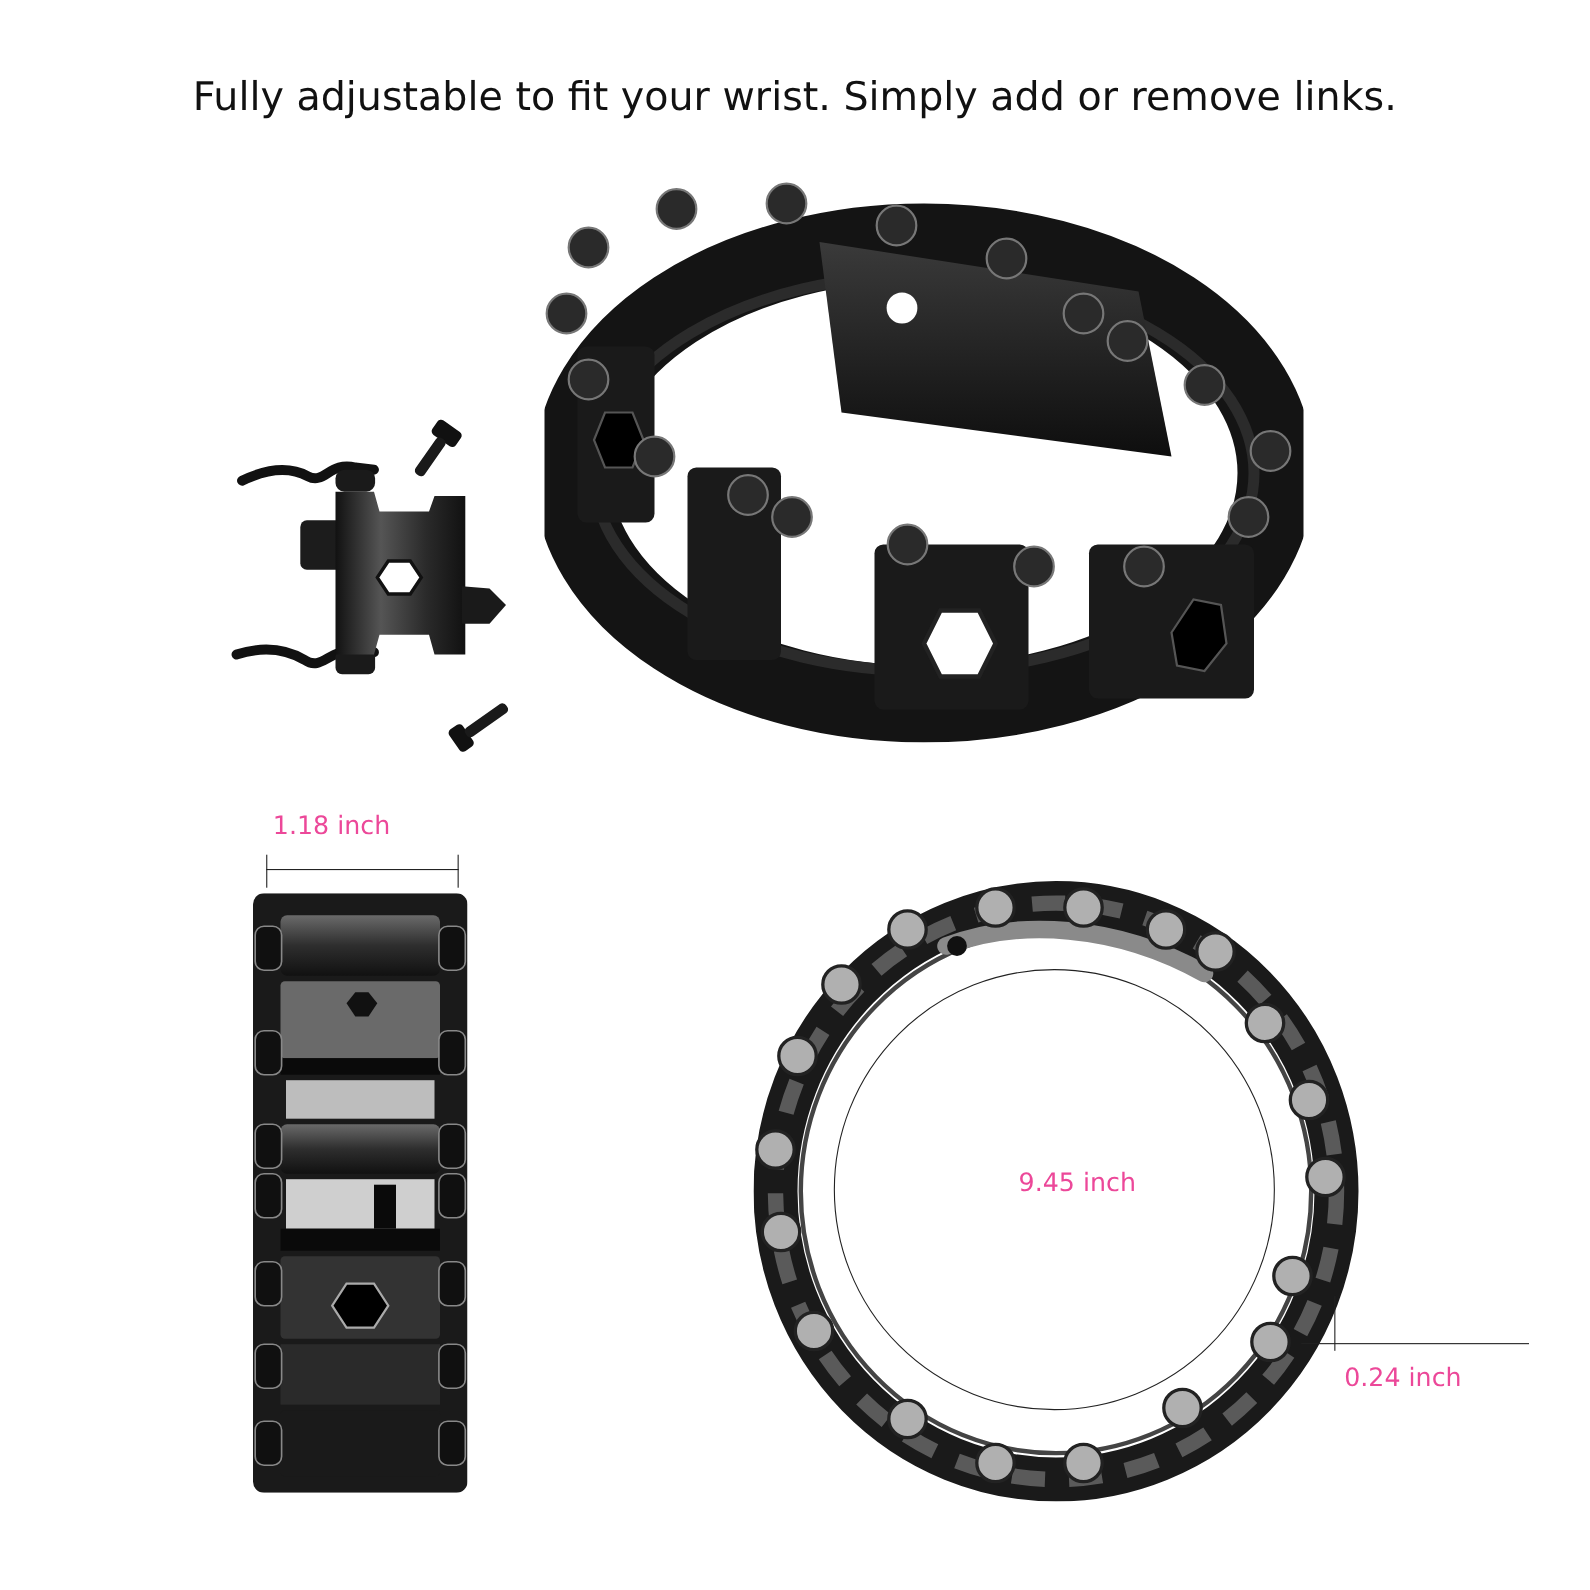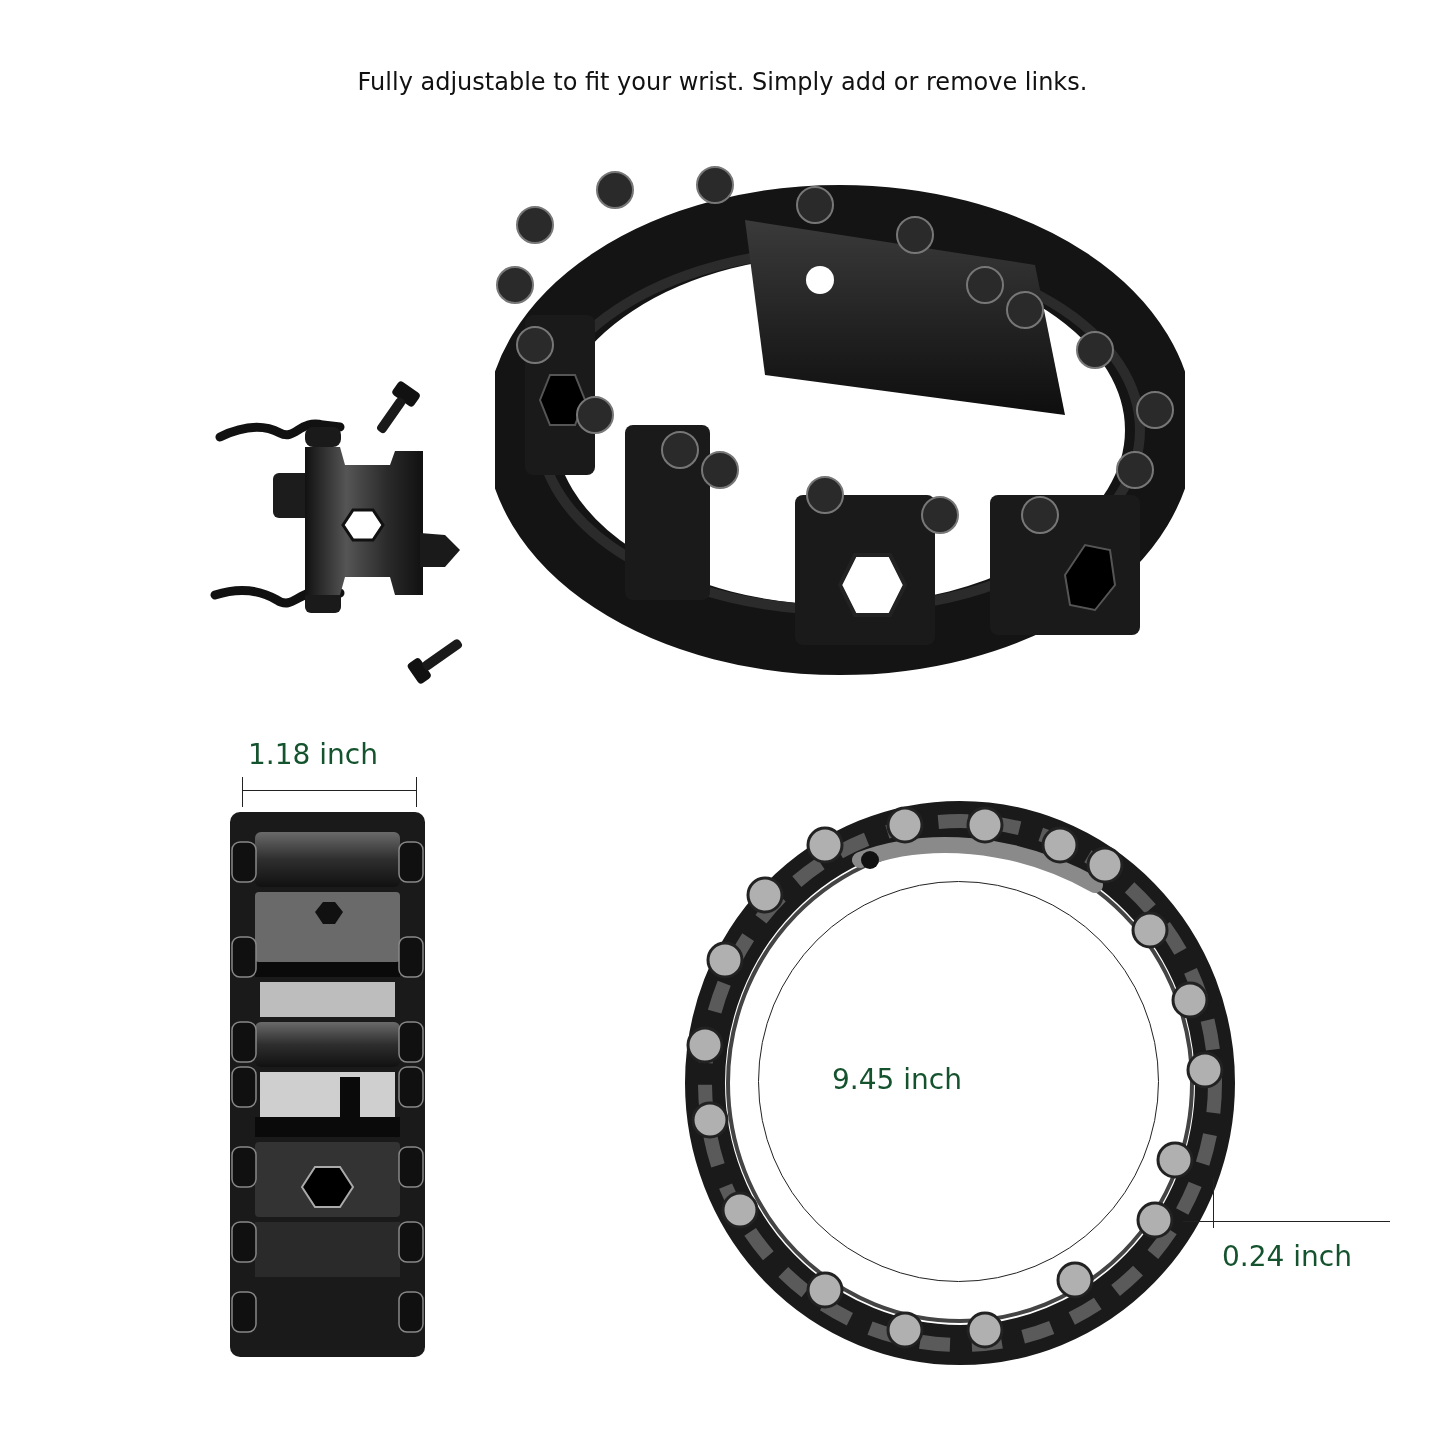--- a/index.html
+++ b/index.html
@@ -1,19 +1,19 @@
 <!DOCTYPE html>
 <html><head>
 <meta charset="utf-8">
 <style>
   html,body{margin:0;padding:0;background:#ffffff;}
   body{width:1445px;height:1445px;position:relative;overflow:hidden;font-family:"DejaVu Sans","Liberation Sans",sans-serif;color:#111;}
   .abs{position:absolute;}
-  .headline{left:0;top:68px;width:1445px;text-align:center;font-size:24px;letter-spacing:0px;color:#111;font-family:"DejaVu Sans",sans-serif;}
-  .dim-label{font-size:28px;color:#14532d;white-space:nowrap;font-family:"DejaVu Sans",sans-serif;}
+  .headline{left:0;top:68px;width:1445px;text-align:center;font-size:36px;letter-spacing:0px;color:#111;font-family:"DejaVu Sans",sans-serif;}
+  .dim-label{font-size:23px;color:#ec4899;white-space:nowrap;font-family:"DejaVu Sans",sans-serif;}
   .line{background:#222;}
 </style>
 </head>
 <body>
 
 <div class="abs headline">Fully adjustable to fit your wrist. Simply add or remove links.</div>
 
 <div class="abs" style="left:205px;top:355px;width:280px;height:345px;">
   <svg width="280" height="345" viewBox="0 0 280 345">
     <defs>
@@ -179,17 +179,17 @@
         <circle cx="25" cy="320" r="17"></circle>
       <circle cx="20" cy="245" r="17"></circle>
         <circle cx="40" cy="160" r="17"></circle>
         <circle cx="80" cy="95" r="17"></circle>
       <circle cx="140" cy="45" r="17"></circle>
     </g>
   </svg>
 </div>
 
 <div class="abs" style="left:758px;top:881px;width:401px;height:401px;border:1px solid #222;border-radius:50%;box-sizing:border-box;"></div>
-<div class="abs dim-label" style="left:832px;top:1063px;">9.45 inch</div>
+<div class="abs dim-label" style="left:926px;top:1063px;">9.45 inch</div>
 
 <div class="abs line" style="left:1213px;top:1178px;width:1px;height:50px;"></div>
 <div class="abs line" style="left:1183px;top:1221px;width:207px;height:1px;"></div>
 <div class="abs dim-label" style="left:1222px;top:1240px;">0.24 inch</div>
 
 </body></html>

